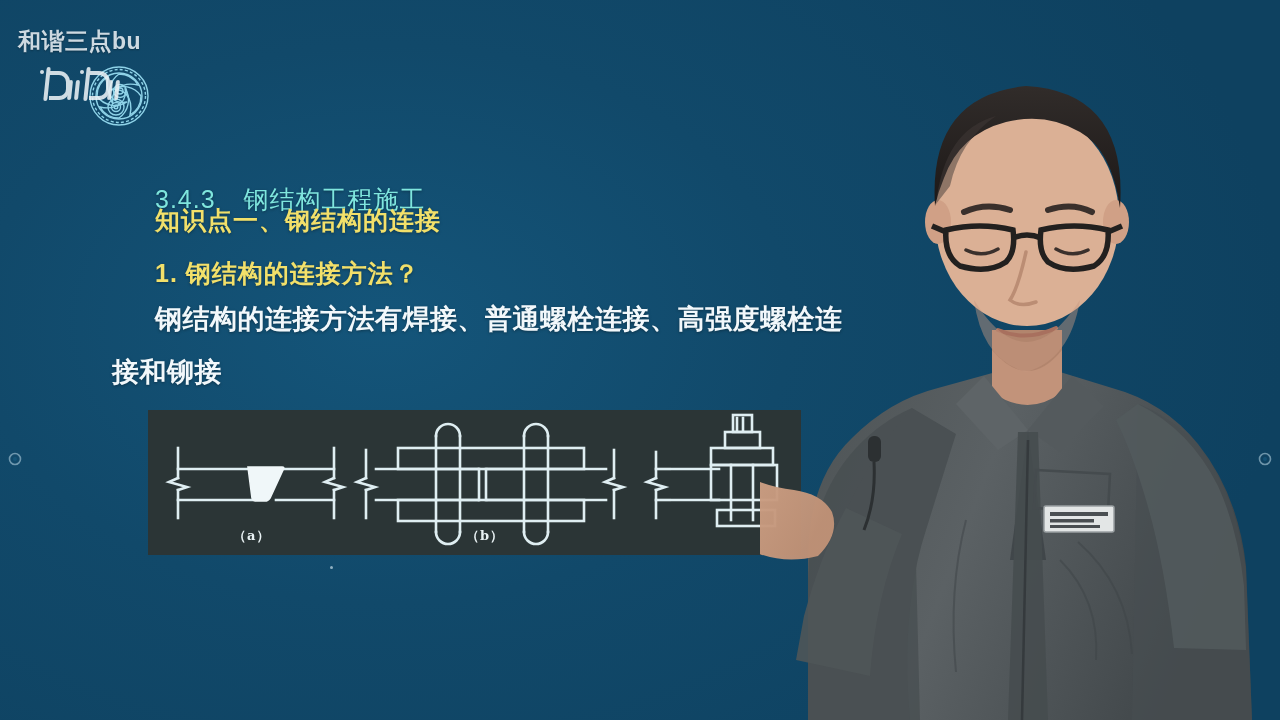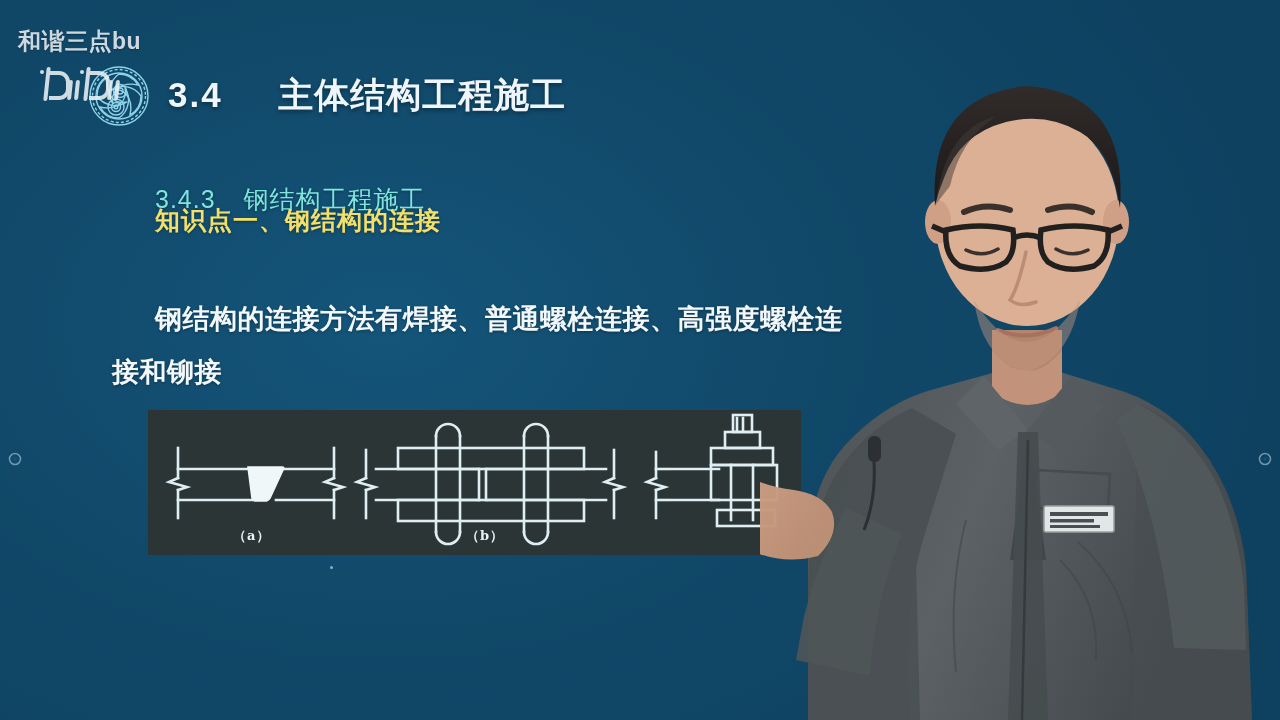--- a/index.html
+++ b/index.html
@@ -237,33 +237,29 @@
       <path d="M32 54 a22 22 0 0 1 -19 -11 q13 3 21 -4 q6 -6 4 -15 a22 22 0 0 1 -6 30z"></path>
       <path d="M10 32 a22 22 0 0 1 11 -19 q-3 13 4 21 q6 6 15 4 a22 22 0 0 1 -30 -6z"></path>
       <circle cx="33" cy="27" r="6.5"></circle>
       <circle cx="33" cy="27" r="3"></circle>
       <circle cx="29" cy="43" r="8"></circle>
       <circle cx="29" cy="43" r="4.5"></circle>
       <circle cx="29" cy="43" r="1.8"></circle>
     </g>
   </svg>
 
-  <div id="title">
-    <span class="num">3.4</span>
-    <span class="gap"></span>
-    <span>主体结构工程施工</span>
-  </div>
 
   <div id="subhead">
     <span>3.4.3</span>
     <span class="gap"></span>
     <span>钢结构工程施工</span>
   </div>
 
   <div id="kp1" class="kp">知识点一、钢结构的连接</div>
+  <div id="kp2" class="kp">1. 钢结构的连接方法？</div>
 
   <div id="body1" class="bodyline">钢结构的连接方法有焊接、普通螺栓连接、高强度螺栓连</div>
   <div id="body2" class="bodyline">接和铆接</div>
 
   <svg id="presenter" viewBox="0 0 520 720">
     <defs>
       <clipPath id="clipShirt">
           <rect x="0" y="0" width="520" height="720"></rect>
         </clipPath>
       <linearGradient id="shirtG" x1="0" y1="0" x2="1" y2="0.3">

